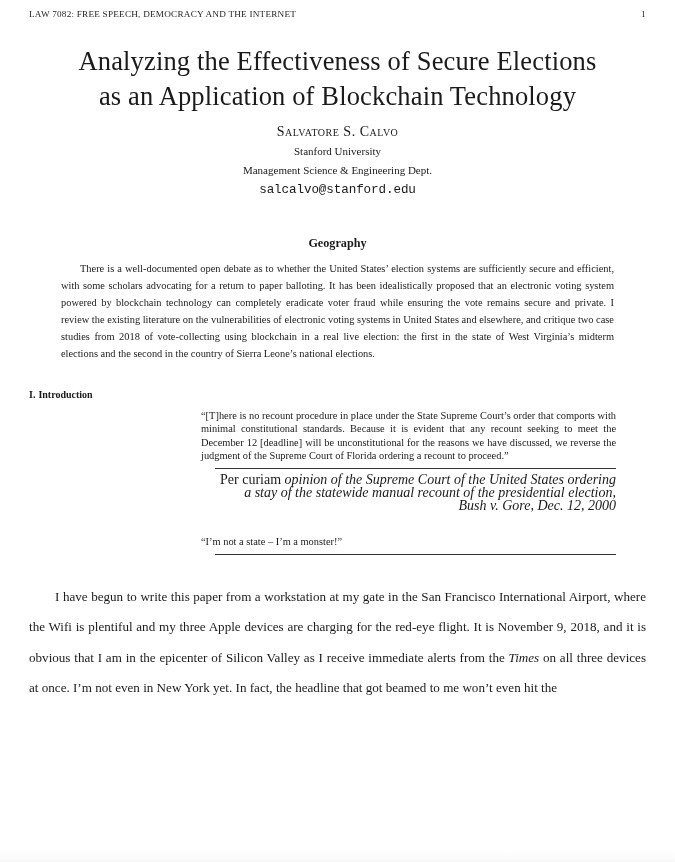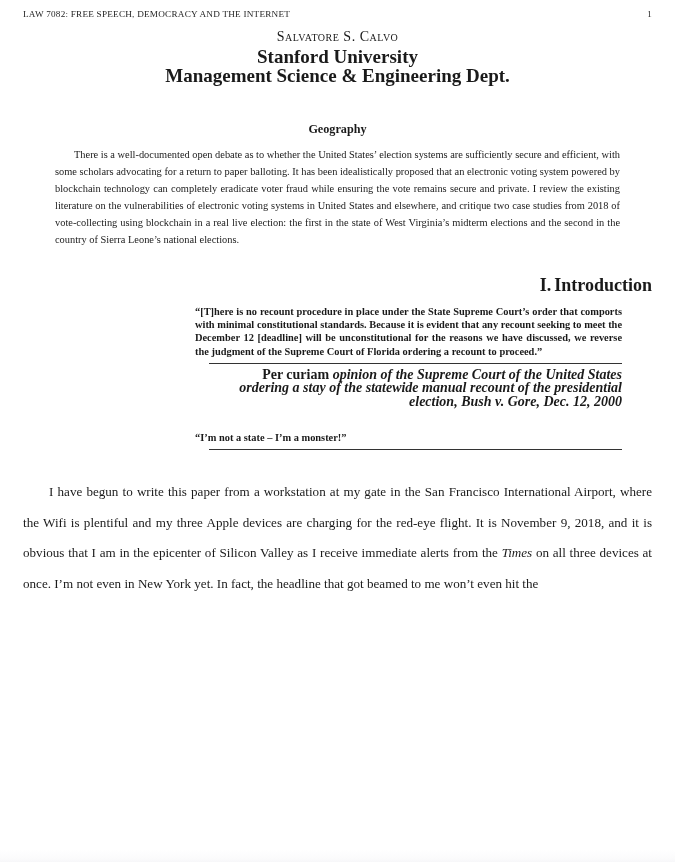--- a/index.html
+++ b/index.html
@@ -15,21 +15,21 @@
     color: #1a1a1a;
     -webkit-font-smoothing: antialiased;
   }
 
   .page {
     position: relative;
     width: 675px;
     height: 862px;
     background: #ffffff;
     box-sizing: border-box;
-    padding: 0 23px;
+    padding: 0 29px;
   }
 
   
   .runhead {
     display: flex;
     align-items: baseline;
     justify-content: space-between;
     padding-top: 9px;
     font-size: 9.2px;
     letter-spacing: 0.22px;
@@ -61,22 +61,21 @@
     margin-top: 8px;
     text-align: center;
     line-height: 19.5px;
   }
   .author-name {
     font-size: 14px;
     font-variant: small-caps;
     letter-spacing: 0.5px;
   }
   .author-affil {
-    font-size: 19px;
-    font-weight: bold;
+    font-size: 11px;
   }
   .author-email {
     font-family: "Liberation Mono", "DejaVu Sans Mono", monospace;
     font-size: 12.6px;
     letter-spacing: -0.1px;
   }
 
   
   .abstract-wrap {
     margin: 0 32px;
@@ -91,36 +90,35 @@
   .abstract-body {
     font-size: 10.4px;
     line-height: 17px;
     text-align: justify;
     text-indent: 19px;
     hyphens: manual;
   }
 
   
   .section-heading {
-    text-align: right;
-    font-size: 18px;
+    text-align: left;
+    font-size: 10px;
     font-weight: bold;
     margin-top: 27px;
     margin-bottom: 9px;
   }
   .section-num {
     font-weight: bold;
     margin-right: 3px;
   }
 
   
   .epigraph {
     margin-left: 172px;
     margin-right: 30px;
-    font-weight: bold;
   }
   .epigraph-text {
     font-size: 10.4px;
     line-height: 13.4px;
     text-align: justify;
   }
   .epigraph-rule {
     border: 0;
     border-top: 0.9px solid #333;
     margin: 5px 0 4px 14px;
@@ -165,25 +163,30 @@
 </head>
 <body>
 
 <div class="page">
 
   <div class="runhead">
     <span class="runhead-title">LAW 7082: FREE SPEECH, DEMOCRACY AND THE INTERNET</span>
     <span class="runhead-page">1</span>
   </div>
 
+  <div class="title-block">
+    <div class="title-line">Analyzing the Effectiveness of Secure Elections</div>
+    <div class="title-line">as an Application of Blockchain Technology</div>
+  </div>
 
   <div class="author-block">
     <div class="author-name">Salvatore S. Calvo</div>
     <div class="author-affil">Stanford University</div>
     <div class="author-affil">Management Science &amp; Engineering Dept.</div>
+    <div class="author-email">salcalvo@stanford.edu</div>
   </div>
 
   <div class="abstract-wrap">
     <div class="abstract-heading">Geography</div>
     <div class="abstract-body">There is a well-documented open debate as to whether the United States’ election systems are sufficiently secure and efficient, with some scholars advocating for a return to paper balloting. It has been idealistically proposed that an electronic voting system powered by blockchain technology can completely eradicate voter fraud while ensuring the vote remains secure and private. I review the existing literature on the vulnerabilities of electronic voting systems in United States and elsewhere, and critique two case studies from 2018 of vote-collecting using blockchain in a real live election: the first in the state of West Virginia’s midterm elections and the second in the country of Sierra Leone’s national elections.</div>
   </div>
 
   <div class="section-heading">
     <span class="section-num">I.</span><span>Introduction</span>
   </div>

